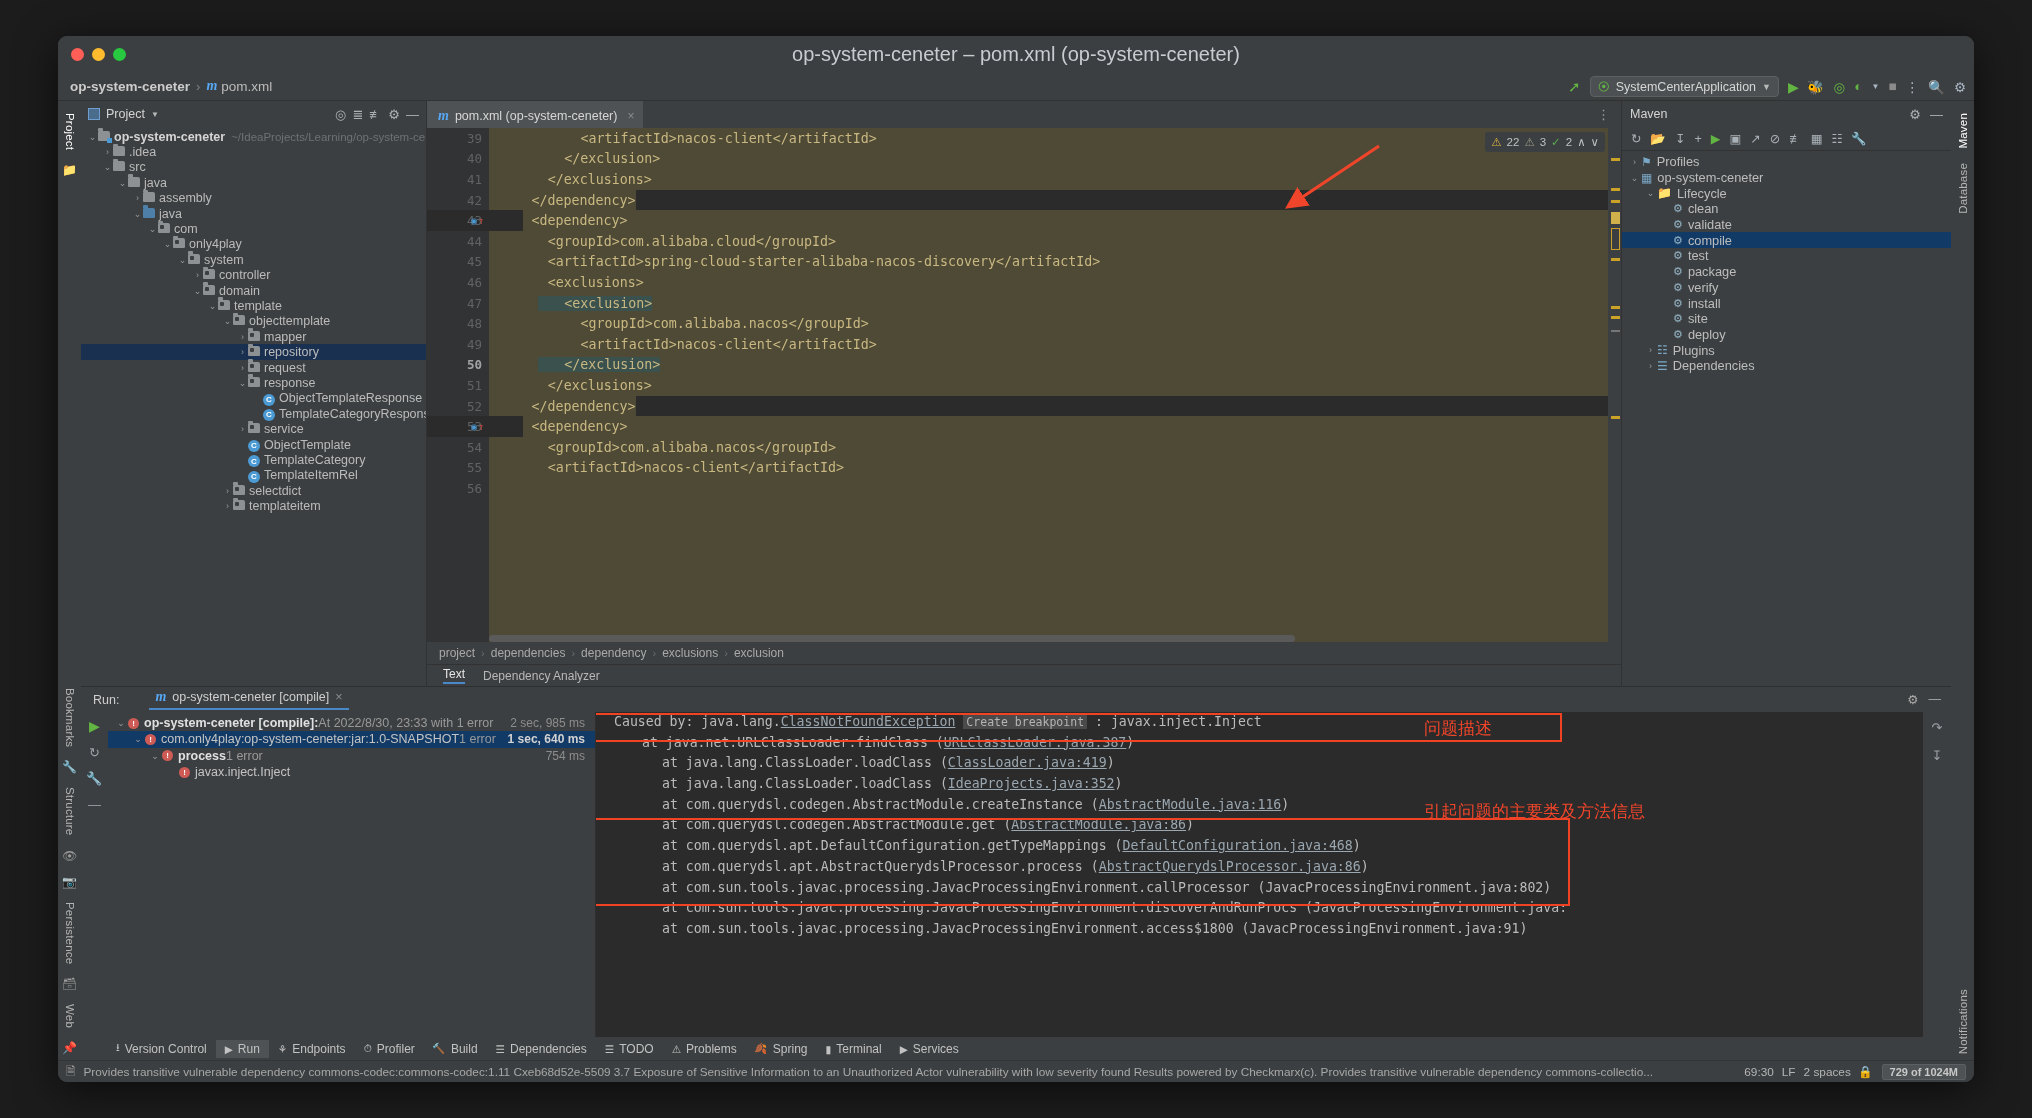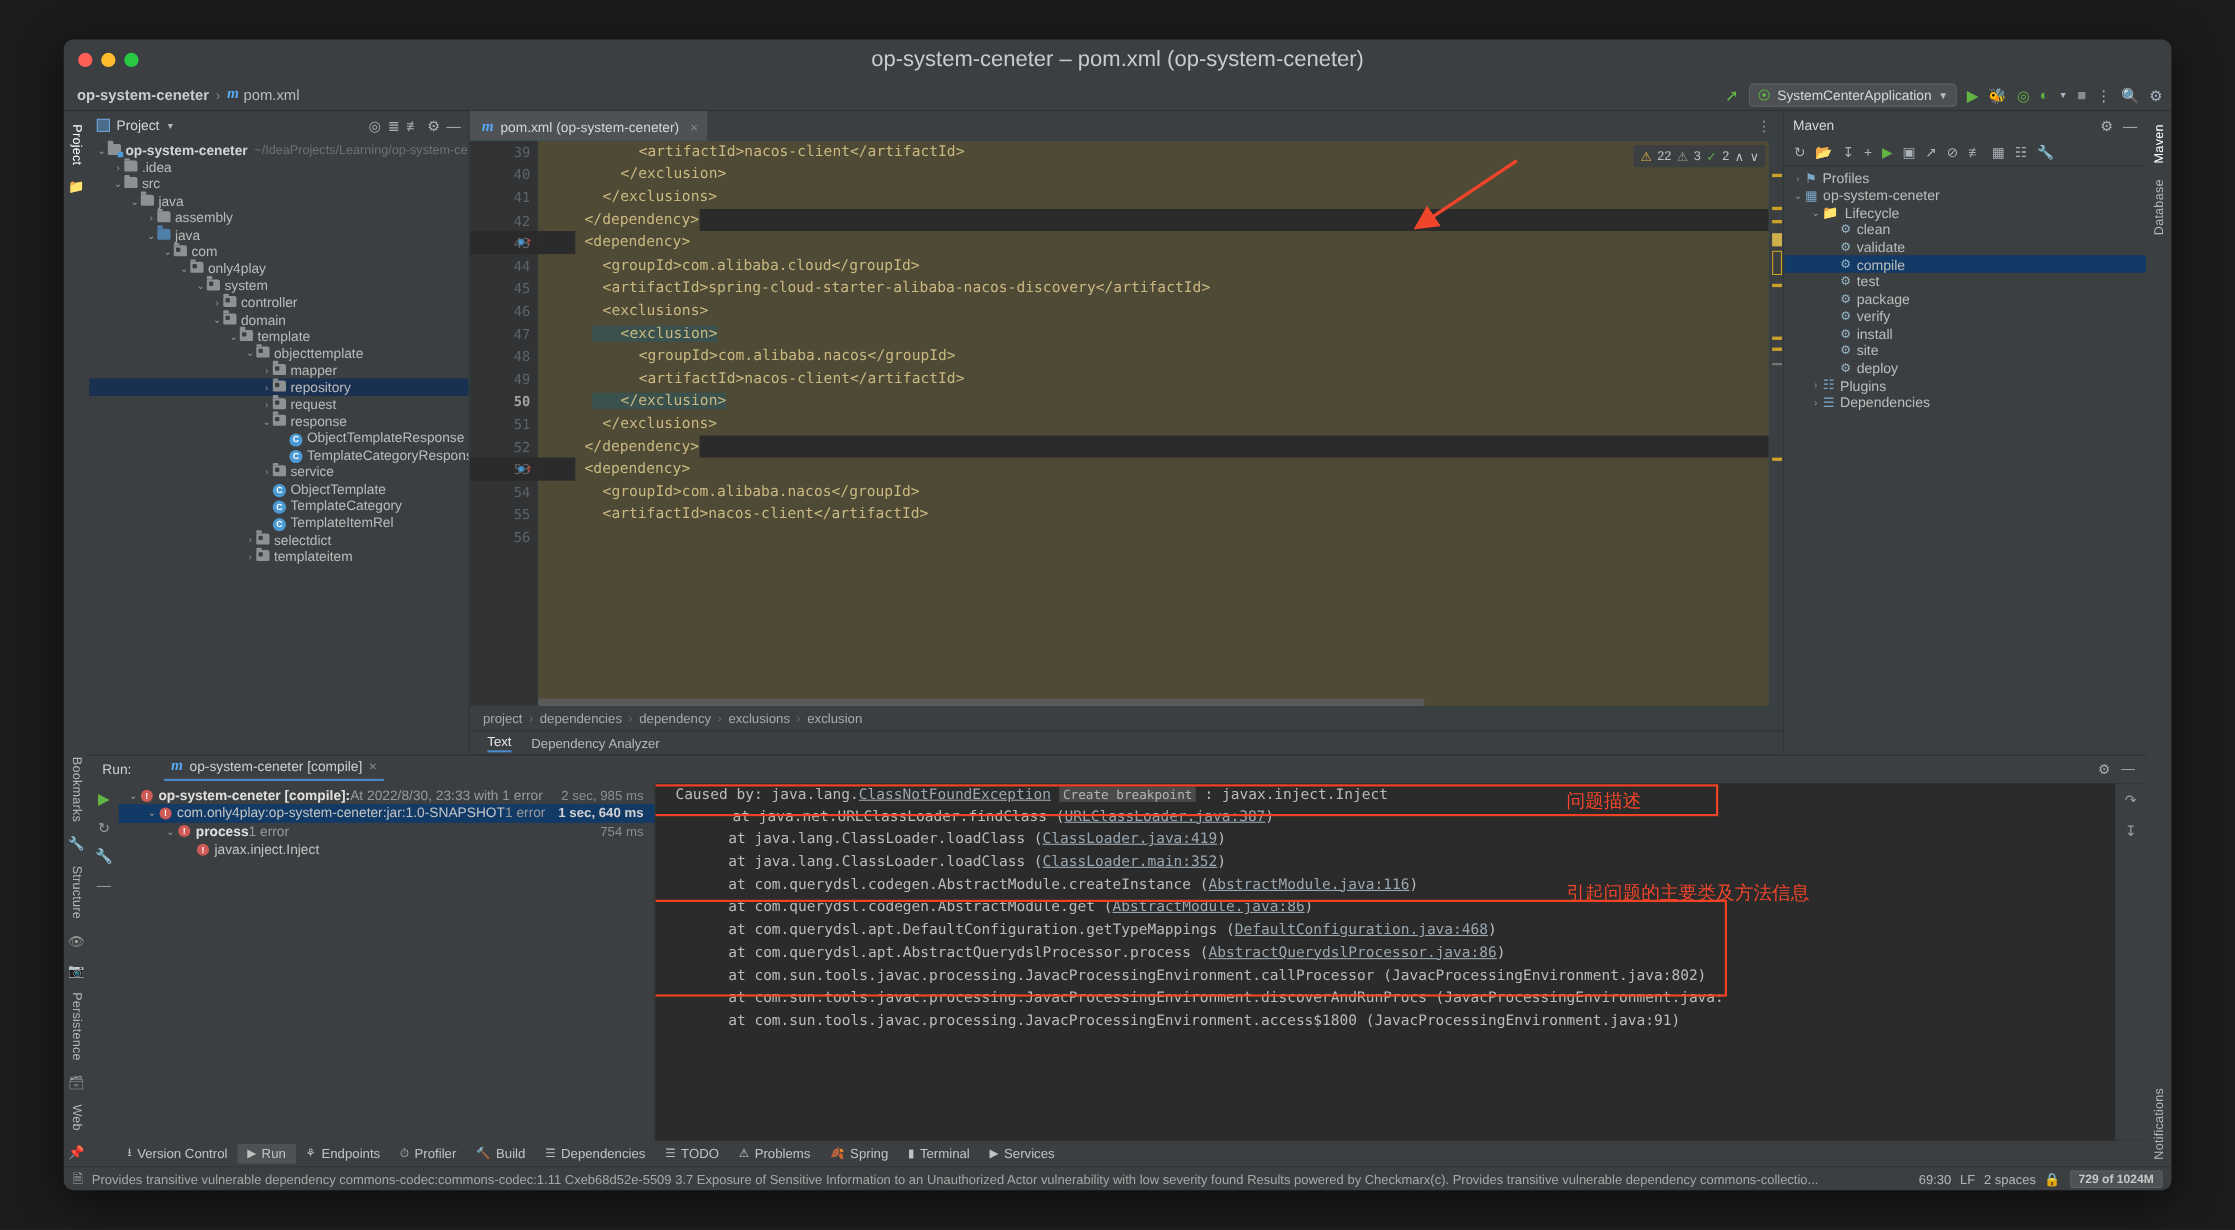--- a/index.html
+++ b/index.html
@@ -712,23 +712,23 @@
               </div>
               <div class="rrow" style="padding-left: 57px;">
                 <span class="arrow"></span>
                 <span class="errdot">!</span>
                 <span>javax.inject.Inject</span>
               </div>
             </div>
           <div class="console">
             <div id="console-lines">
                 <div class="cl" style="padding-left: 18px;"><span>Caused by: java.lang.</span><span class="lnk">ClassNotFoundException</span><span> </span><span class="crbp">Create breakpoint</span><span> : javax.inject.Inject</span></div>
-                <div class="cl" style="padding-left: 70px;"><span>at java.net.URLClassLoader.findClass (</span><span class="lnk">URLClassLoader.java:387</span><span>)</span></div>
+                <div class="cl" style="padding-left: 46px;"><span>at java.net.URLClassLoader.findClass (</span><span class="lnk">URLClassLoader.java:387</span><span>)</span></div>
                 <div class="cl" style="padding-left: 66px;"><span>at java.lang.ClassLoader.loadClass (</span><span class="lnk">ClassLoader.java:419</span><span>)</span></div>
-                <div class="cl" style="padding-left: 66px;"><span>at java.lang.ClassLoader.loadClass (</span><span class="lnk">ClassLoader.main:352</span><span>)</span></div>
+                <div class="cl" style="padding-left: 66px;"><span>at java.lang.ClassLoader.loadClass (</span><span class="lnk">IdeaProjects.java:352</span><span>)</span></div>
                 <div class="cl" style="padding-left: 66px;"><span>at com.querydsl.codegen.AbstractModule.createInstance (</span><span class="lnk">AbstractModule.java:116</span><span>)</span></div>
                 <div class="cl" style="padding-left: 66px;"><span>at com.querydsl.codegen.AbstractModule.get (</span><span class="lnk">AbstractModule.java:86</span><span>)</span></div>
                 <div class="cl" style="padding-left: 66px;"><span>at com.querydsl.apt.DefaultConfiguration.getTypeMappings (</span><span class="lnk">DefaultConfiguration.java:468</span><span>)</span></div>
                 <div class="cl" style="padding-left: 66px;"><span>at com.querydsl.apt.AbstractQuerydslProcessor.process (</span><span class="lnk">AbstractQuerydslProcessor.java:86</span><span>)</span></div>
                 <div class="cl" style="padding-left: 66px;"><span>at com.sun.tools.javac.processing.JavacProcessingEnvironment.callProcessor (JavacProcessingEnvironment.java:802)</span></div>
                 <div class="cl" style="padding-left: 66px;"><span>at com.sun.tools.javac.processing.JavacProcessingEnvironment.discoverAndRunProcs (JavacProcessingEnvironment.java:</span></div>
                 <div class="cl" style="padding-left: 66px;"><span>at com.sun.tools.javac.processing.JavacProcessingEnvironment.access$1800 (JavacProcessingEnvironment.java:91)</span></div>
               </div>
             <div class="redbox" style="left:-166px;top:1px;width:1132px;height:29px"></div>
             <div class="redbox" style="left:-136px;top:106px;width:1110px;height:88px"></div>

